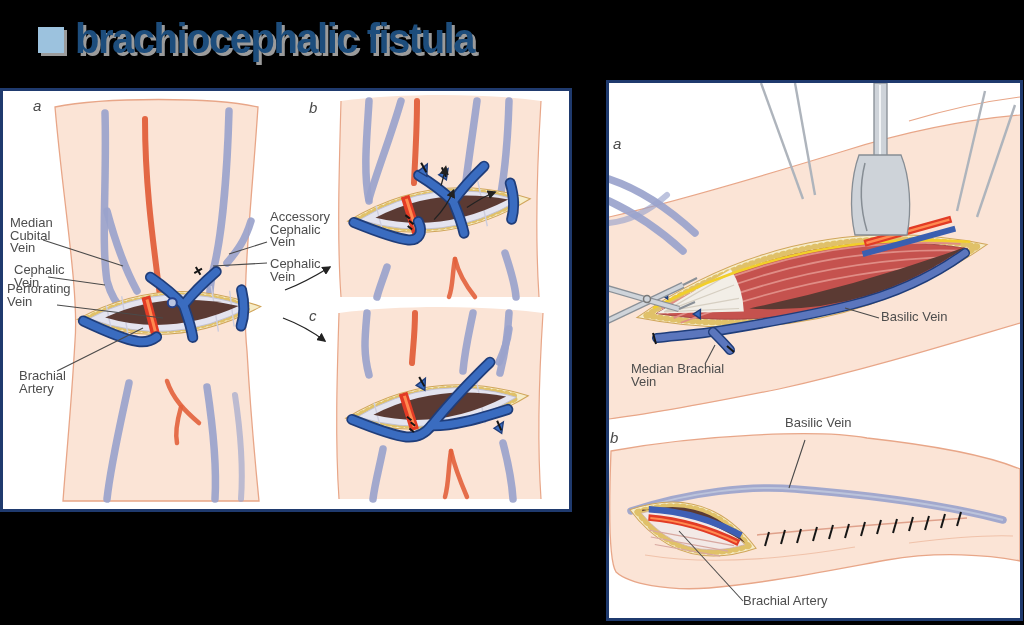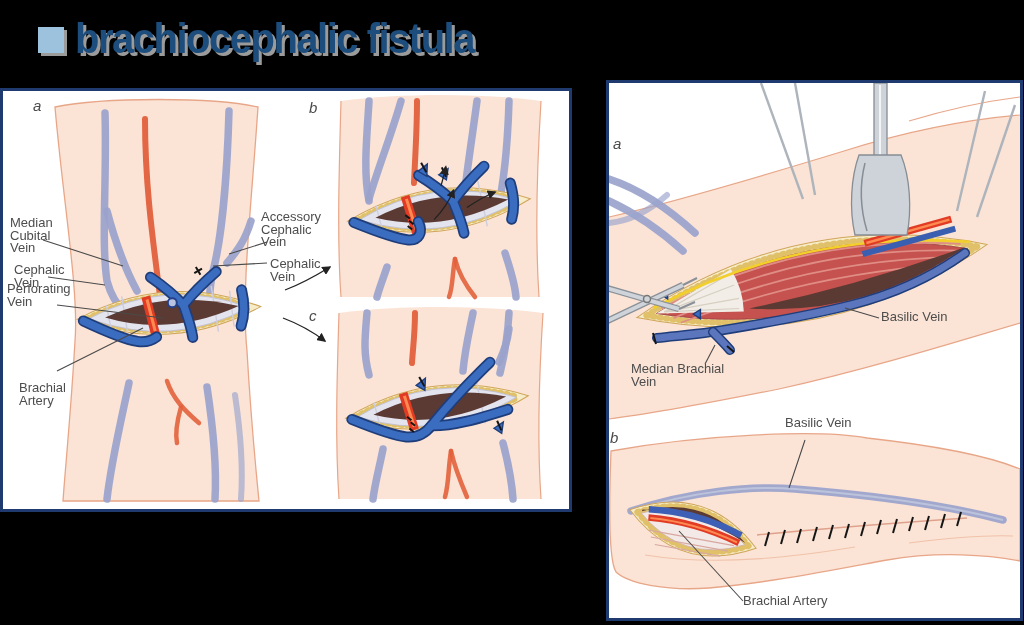--- a/index.html
+++ b/index.html
@@ -217,23 +217,23 @@
     <div class="fig-letter" style="left:306px;top:8px">b</div>
     <div class="fig-letter" style="left:306px;top:216px">c</div>
 
     <div class="fig-label" style="left:7px;top:126px">Median
 Cubital
 Vein</div>
     <div class="fig-label" style="left:11px;top:173px">Cephalic
 Vein</div>
     <div class="fig-label" style="left:4px;top:192px">Perforating
 Vein</div>
-    <div class="fig-label" style="left:16px;top:291px">Brachial
+    <div class="fig-label" style="left:16px;top:279px">Brachial
 Artery</div>
-    <div class="fig-label" style="left:258px;top:120px">Accessory
+    <div class="fig-label" style="left:267px;top:120px">Accessory
 Cephalic
 Vein</div>
     <div class="fig-label" style="left:267px;top:167px">Cephalic
 Vein</div>
   </div>
 
   <div class="panel" id="right-panel">
     <svg width="411" height="535" viewBox="0 0 411 535">
 
       <g>

